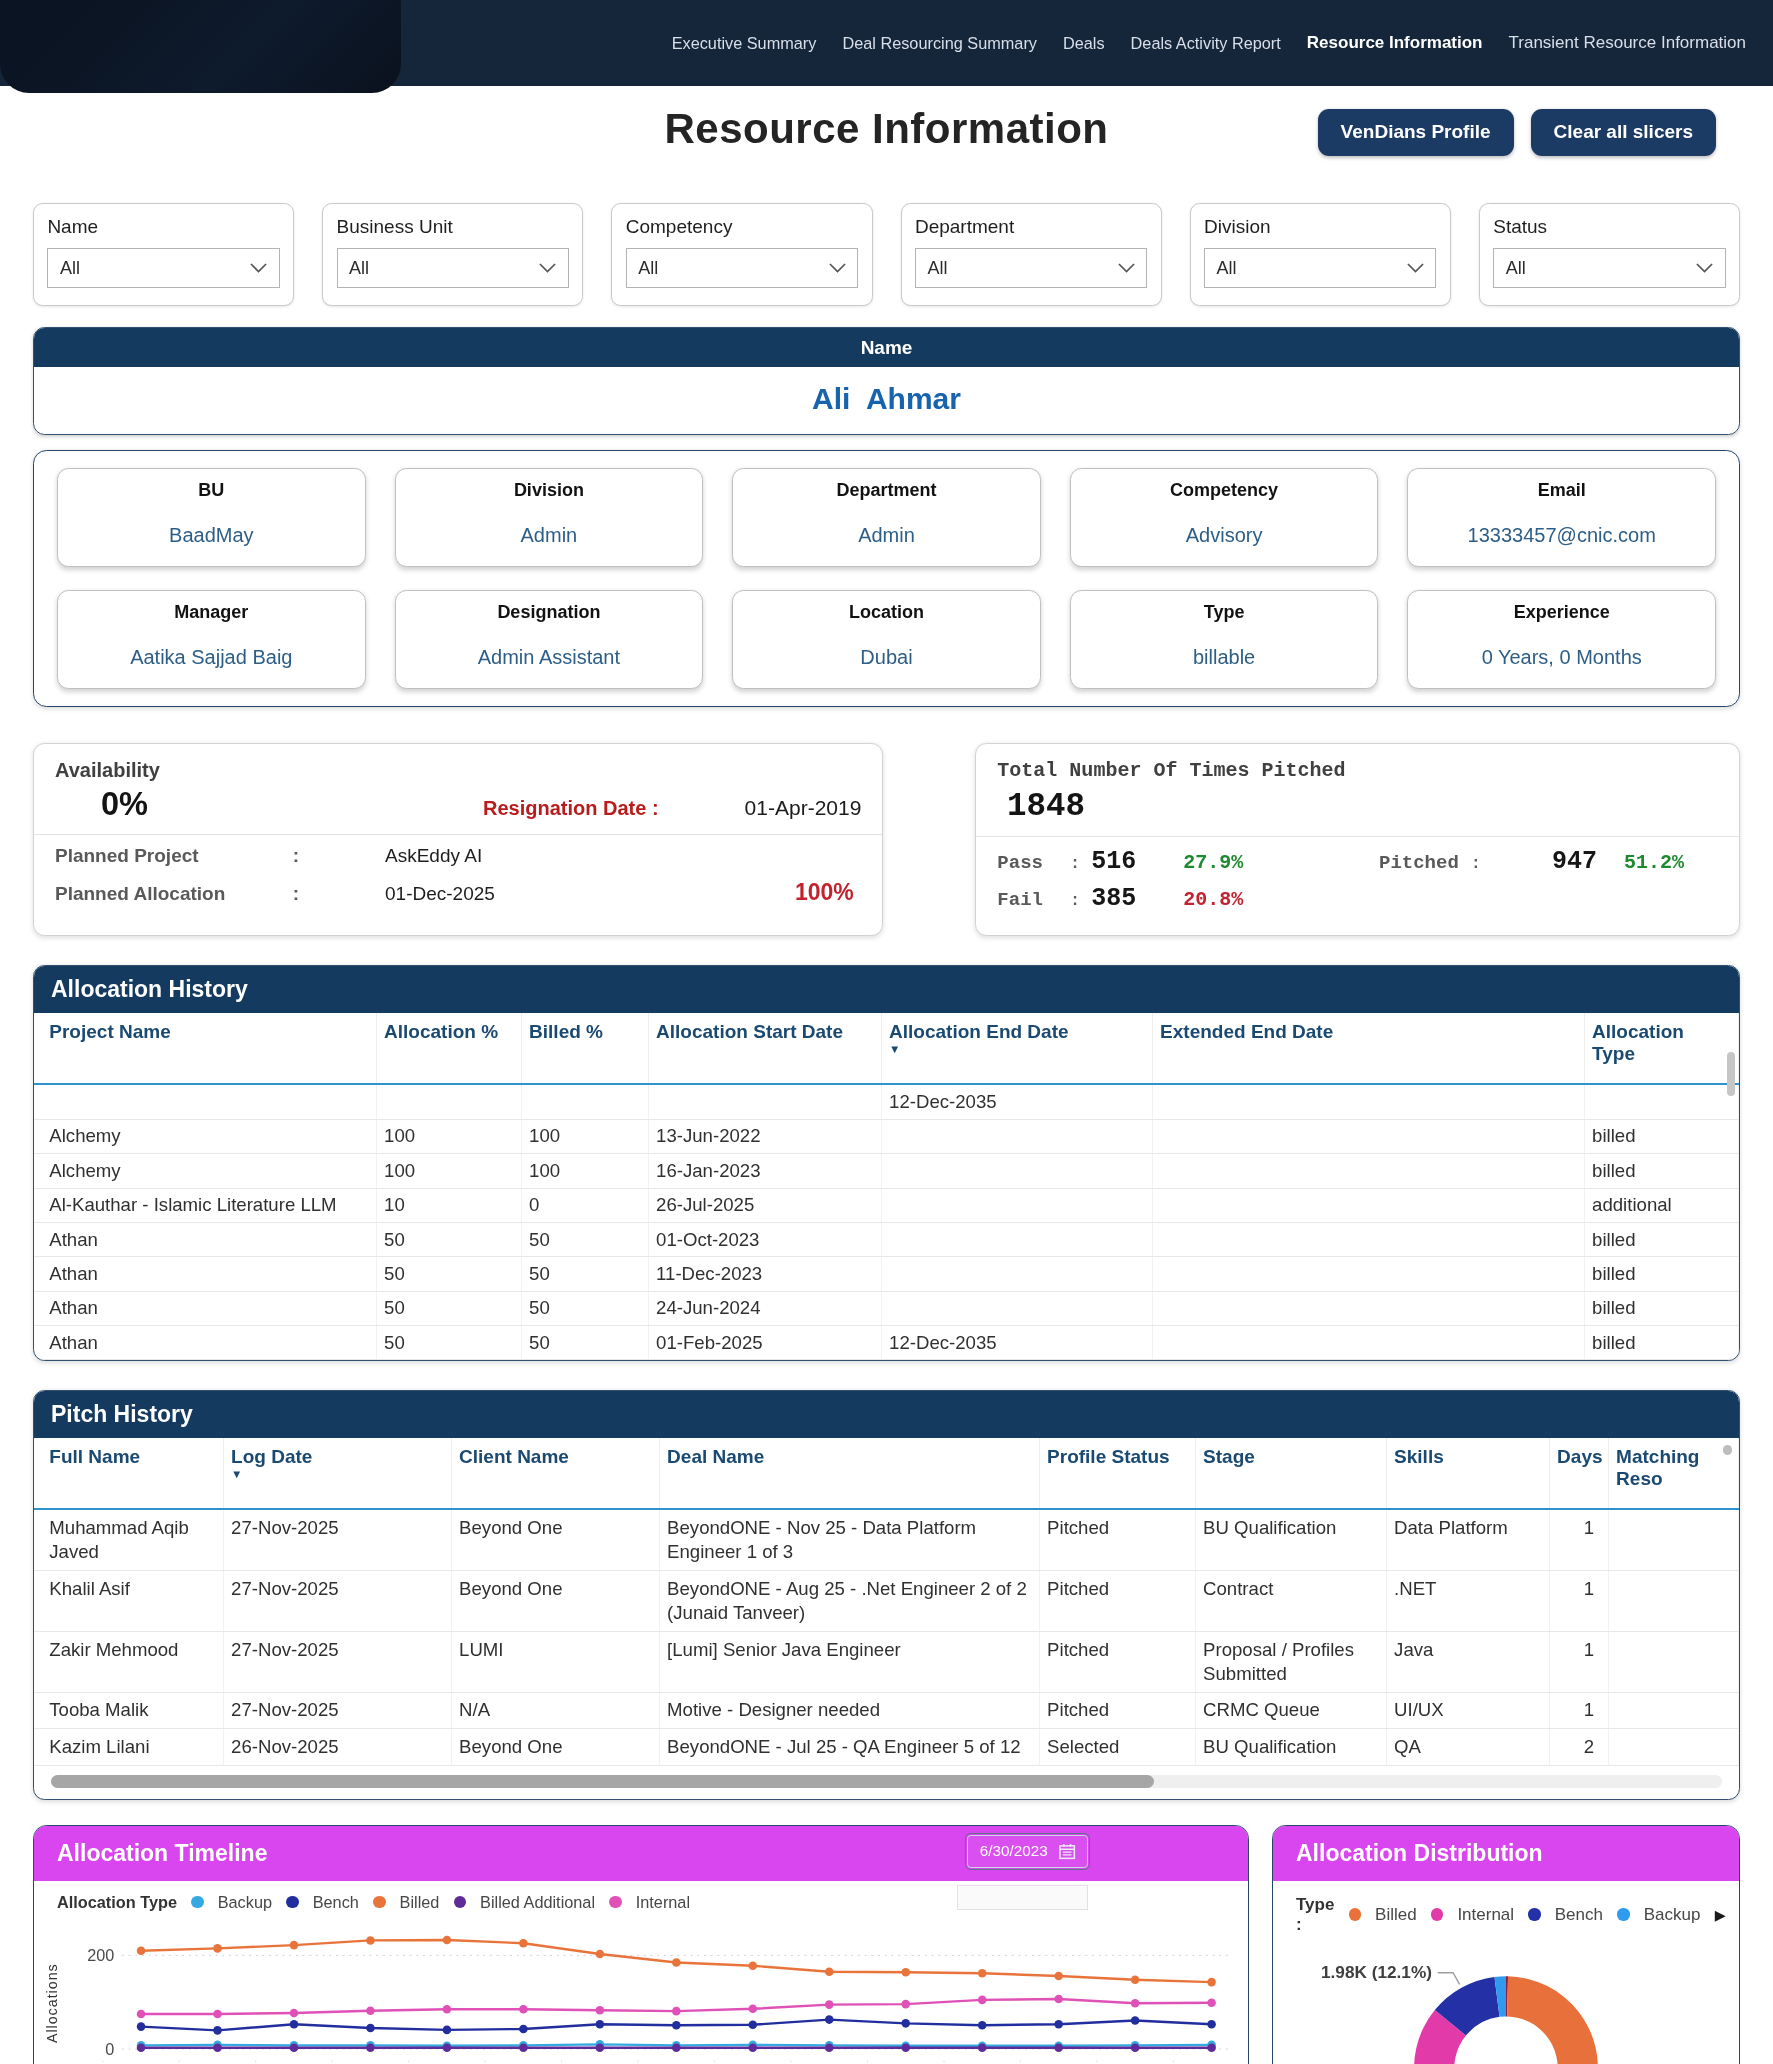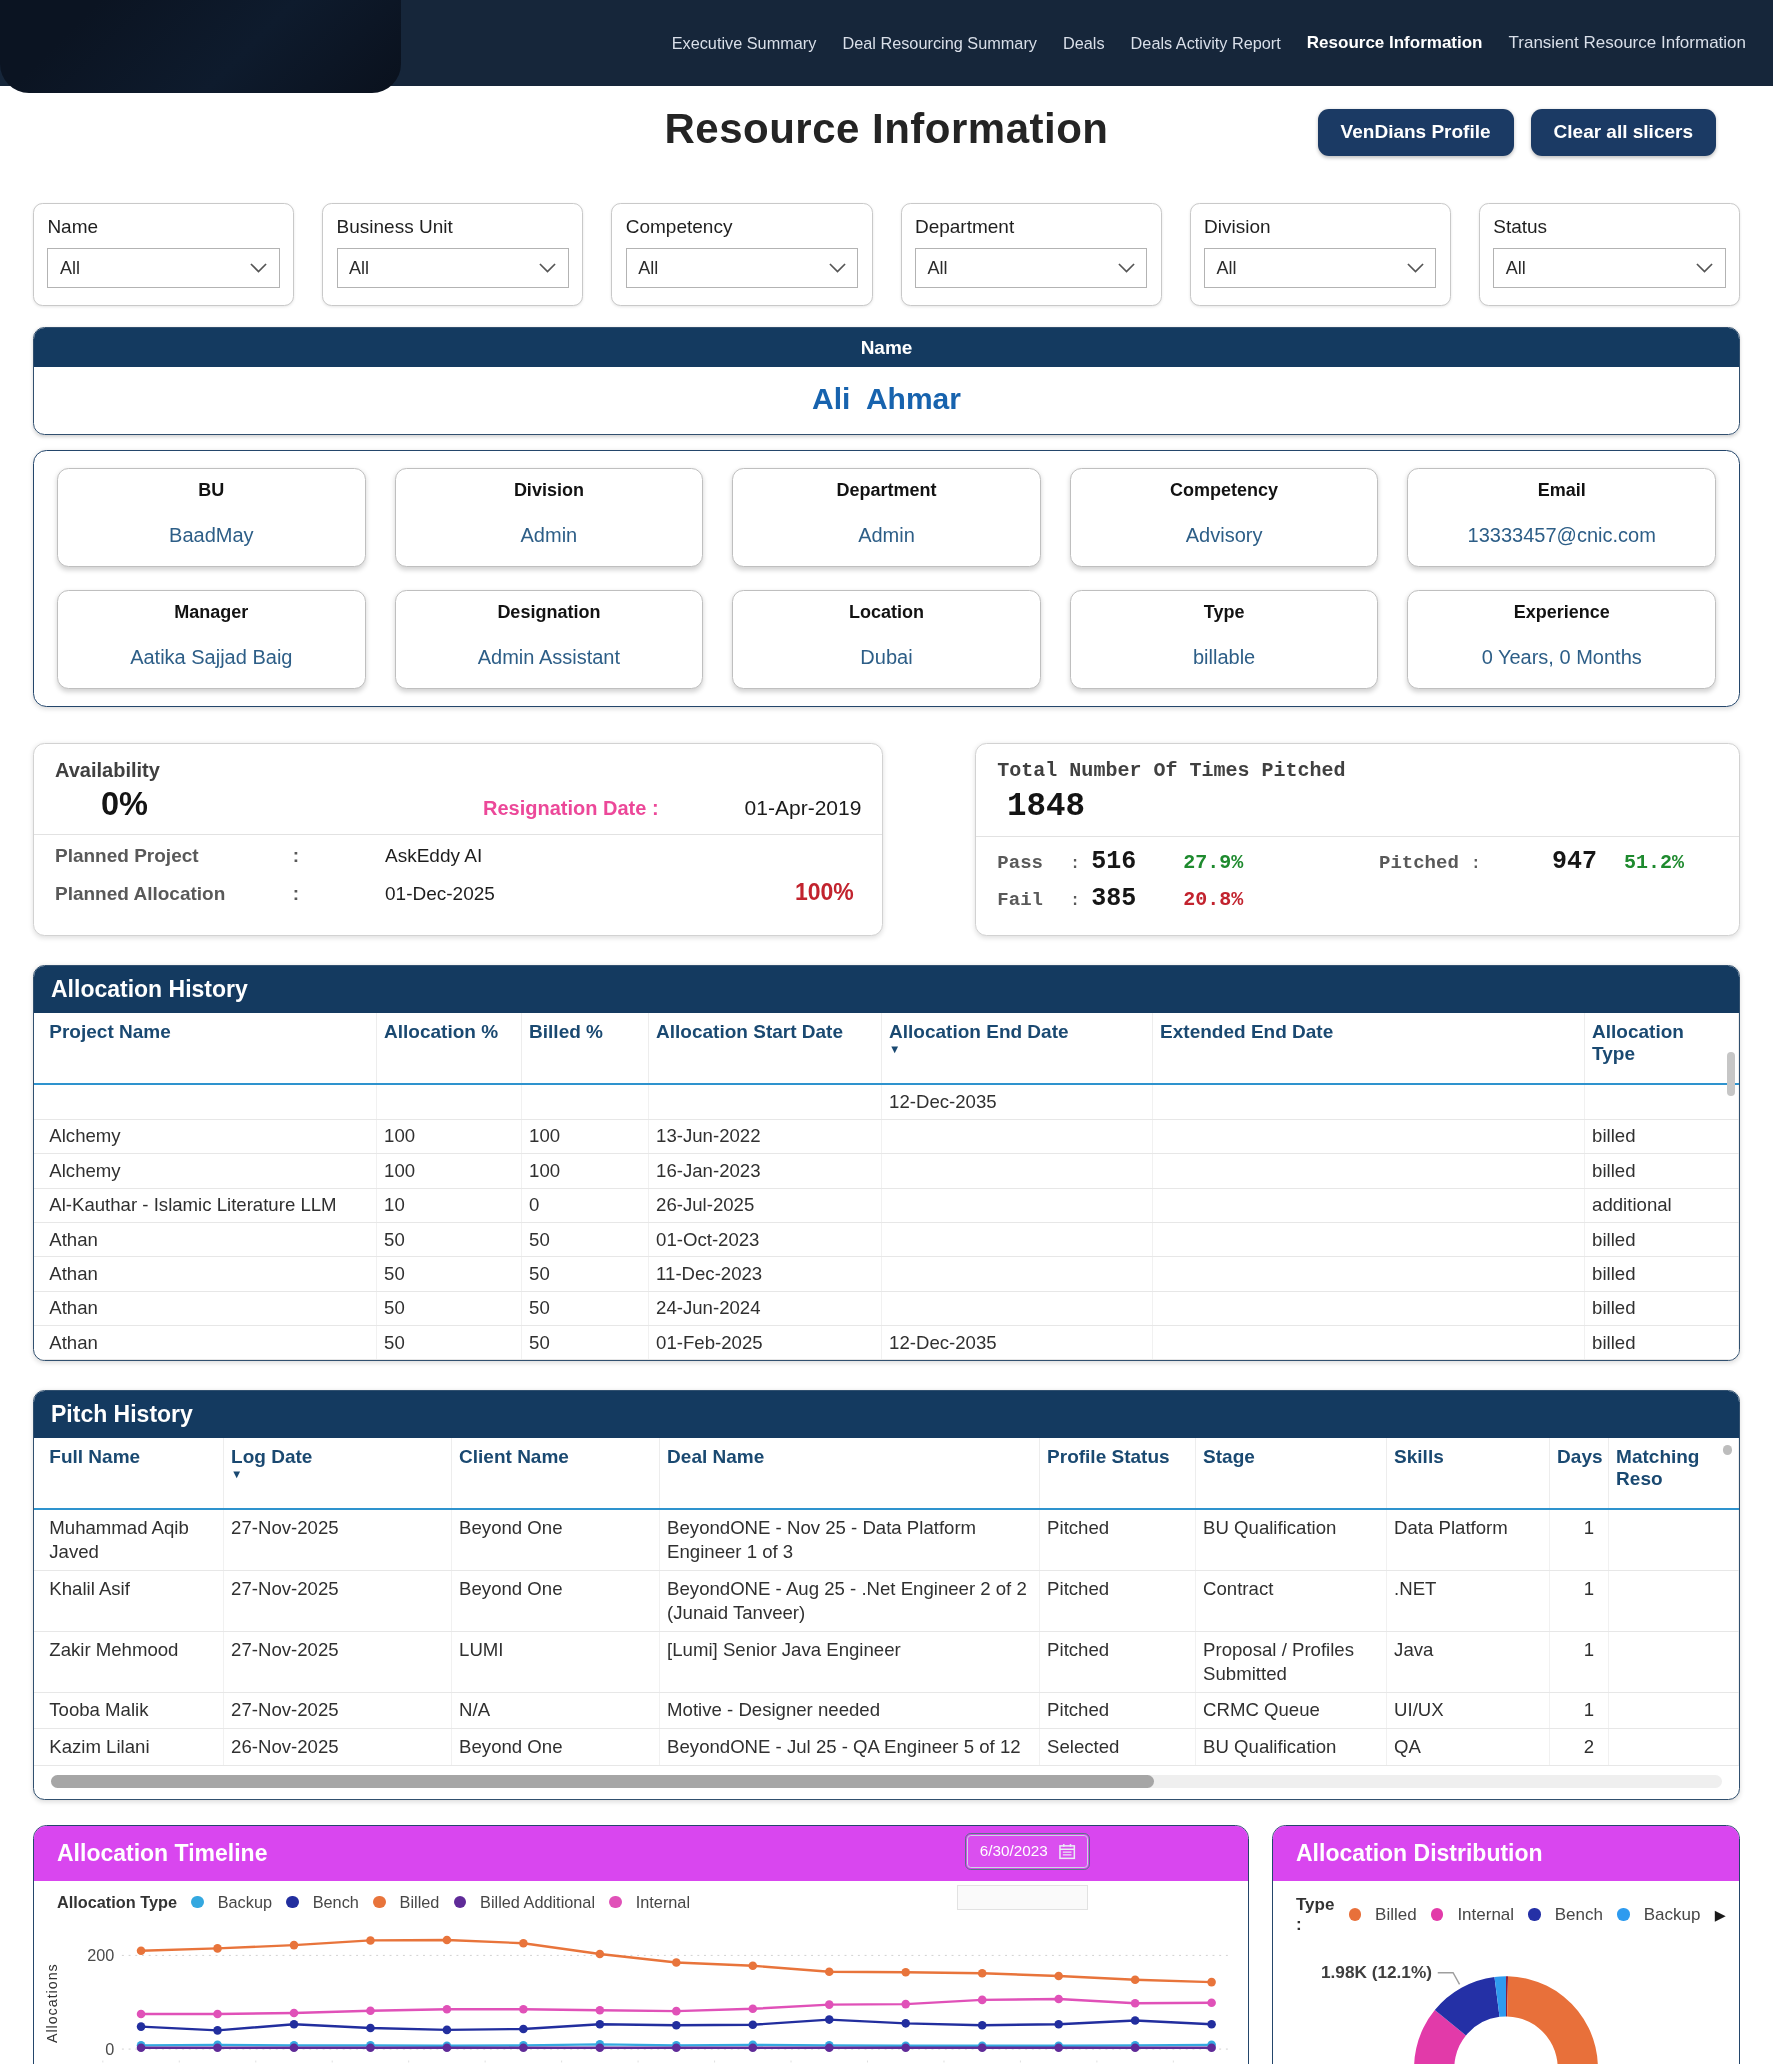--- a/index.html
+++ b/index.html
@@ -44,21 +44,21 @@
   .card-value { margin-top:23px; font-size:20px; color:#2D5E87; }
 
   
   .kpi-row { display:flex; margin:36px 33px 0; gap:92px; }
   .kpi { border:1px solid #D2D2D2; border-radius:11.5px; box-shadow:0 1.9px 5.7px rgba(0,0,0,.13); padding:15.3px 21px; background:#fff; }
   .kpi.avail { width:853px; }
   .kpi.pitched { width:767px;font-family:Liberation Mono, monospace; }
   .kpi-title { font-size:20px; font-weight:bold; color:#404040; }
   .avail-top { display:flex; align-items:baseline; margin-top:3.8px; }
   .avail-pct { font-size:32.5px; font-weight:600; color:#141414; margin-left:46px; }
-  .resig-label { margin-left:auto; font-size:20px; font-weight:bold; color:#ec4899; }
+  .resig-label { margin-left:auto; font-size:20px; font-weight:bold; color:#b91c1c; }
   .resig-value { margin-left:86px; font-size:21px; color:#1B1B1B; }
   .kpi-divider { border-top:1px solid #E2E2E2; margin:11.5px -21px 9.6px; }
   .plan-grid { display:grid; grid-template-columns:244px 29px 315px 1fr; row-gap:12px; font-size:19px; align-items:baseline; }
   .plan-label { font-weight:bold; color:#595959; display:flex; justify-content:space-between; }
   .plan-value { color:#1D1D1D; padding-left:57px; }
   .plan-pct { color:#C2232E; font-weight:bold; font-size:23px; text-align:right; padding-right:7.6px; }
   .total-num { font-size:32.5px; font-weight:600; color:#141414; margin:5.7px 0 0 9.6px; }
   .pitch-cols { display:flex; align-items:flex-start; }
   .pc-row { display:flex; align-items:baseline; margin-bottom:7.6px; }
   .pc-lbl { font-weight:bold; color:#595959; font-size:19px; width:73px; }

